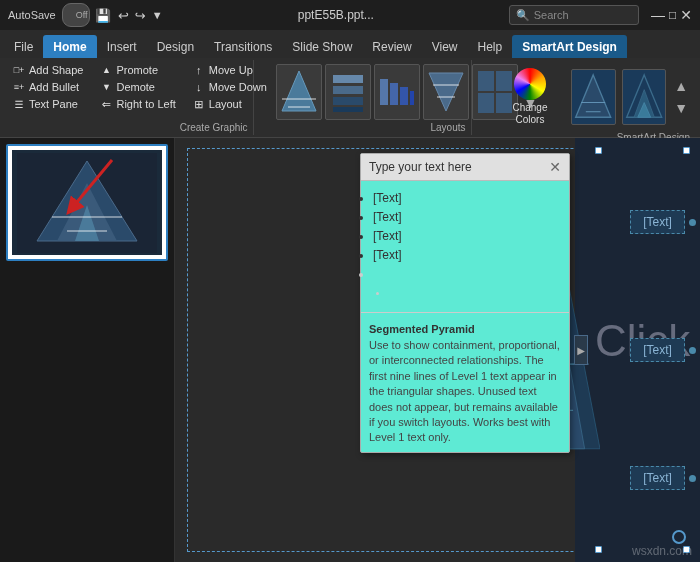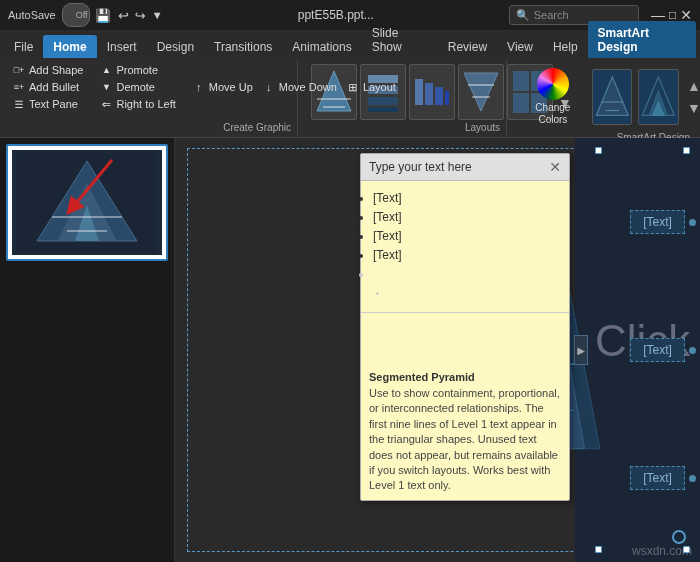--- a/index.html
+++ b/index.html
@@ -41,21 +41,21 @@
     .ribbon-tab.smartart { background: #1a5a8a; color: #fff; font-weight: 600; }
 
     
     .ribbon {
       height: 80px;
       background: #2d2d2d;
       border-bottom: 1px solid #444;
       display: flex;
       align-items: stretch;
       padding: 2px 4px;
-      gap: 9px;
+      gap: 18px;
     }
     .ribbon-group {
       display: flex;
       flex-direction: column;
       align-items: flex-start;
       justify-content: space-between;
       padding: 2px 6px 2px 4px;
       border-right: 1px solid #444;
       min-width: 60px;
     }
@@ -188,21 +188,21 @@
       position: relative;
       overflow: hidden;
     }
 
     
     .text-pane {
       position: absolute;
       left: 185px;
       top: 15px;
       width: 210px;
-      background: #fef9c3;
+      background: #5eead4;
       border: 1px solid #aaa;
       border-radius: 2px;
       z-index: 100;
       color: #222;
       box-shadow: 2px 2px 6px rgba(0,0,0,0.4);
     }
     .text-pane-header {
       background: #e0e0e0;
       padding: 5px 8px;
       font-size: 12px;
@@ -233,21 +233,20 @@
     }
     .text-pane-divider { border-top: 1px solid #ccc; margin: 4px 0; }
     .text-pane-description {
       padding: 6px 8px;
       font-size: 11px;
       color: #333;
     }
     .text-pane-description .title {
       font-weight: bold;
       margin-bottom: 3px;
-      margin-top: 48px;
     }
     .text-pane-description .desc {
       line-height: 1.4;
       color: #444;
     }
     .text-pane-link {
       padding: 0 8px 6px;
       font-size: 11px;
       color: #1a5a9a;
       cursor: pointer;
@@ -306,21 +305,20 @@
     <span style="cursor:pointer;color:#ccc;font-size:14px;">✕</span>
   </div>
 </div>
 
 <div class="ribbon-tabs">
   <div class="ribbon-tab">File</div>
   <div class="ribbon-tab active">Home</div>
   <div class="ribbon-tab">Insert</div>
   <div class="ribbon-tab">Design</div>
   <div class="ribbon-tab">Transitions</div>
-  <div class="ribbon-tab">Animations</div>
   <div class="ribbon-tab">Slide Show</div>
   <div class="ribbon-tab">Review</div>
   <div class="ribbon-tab">View</div>
   <div class="ribbon-tab">Help</div>
   <div class="ribbon-tab smartart">SmartArt Design</div>
 </div>
 
 <div class="ribbon">
 
   <div class="ribbon-group create-graphic-group" style="min-width:220px;">
@@ -347,21 +345,21 @@
           </div>
           <div class="ribbon-btn">
             <span class="icon demote-icon"></span>
             <span>Demote</span>
           </div>
           <div class="ribbon-btn">
             <span class="icon rtl-icon"></span>
             <span>Right to Left</span>
           </div>
         </div>
-        <div style="display:flex;gap:1px;">
+        <div style="display:flex;flex-direction:column;gap:1px;">
           <div class="ribbon-btn">
             <span class="icon moveup-icon"></span>
             <span>Move Up</span>
           </div>
           <div class="ribbon-btn">
             <span class="icon movedown-icon"></span>
             <span>Move Down</span>
           </div>
           <div class="ribbon-btn">
             <span class="icon layout-icon"></span>

